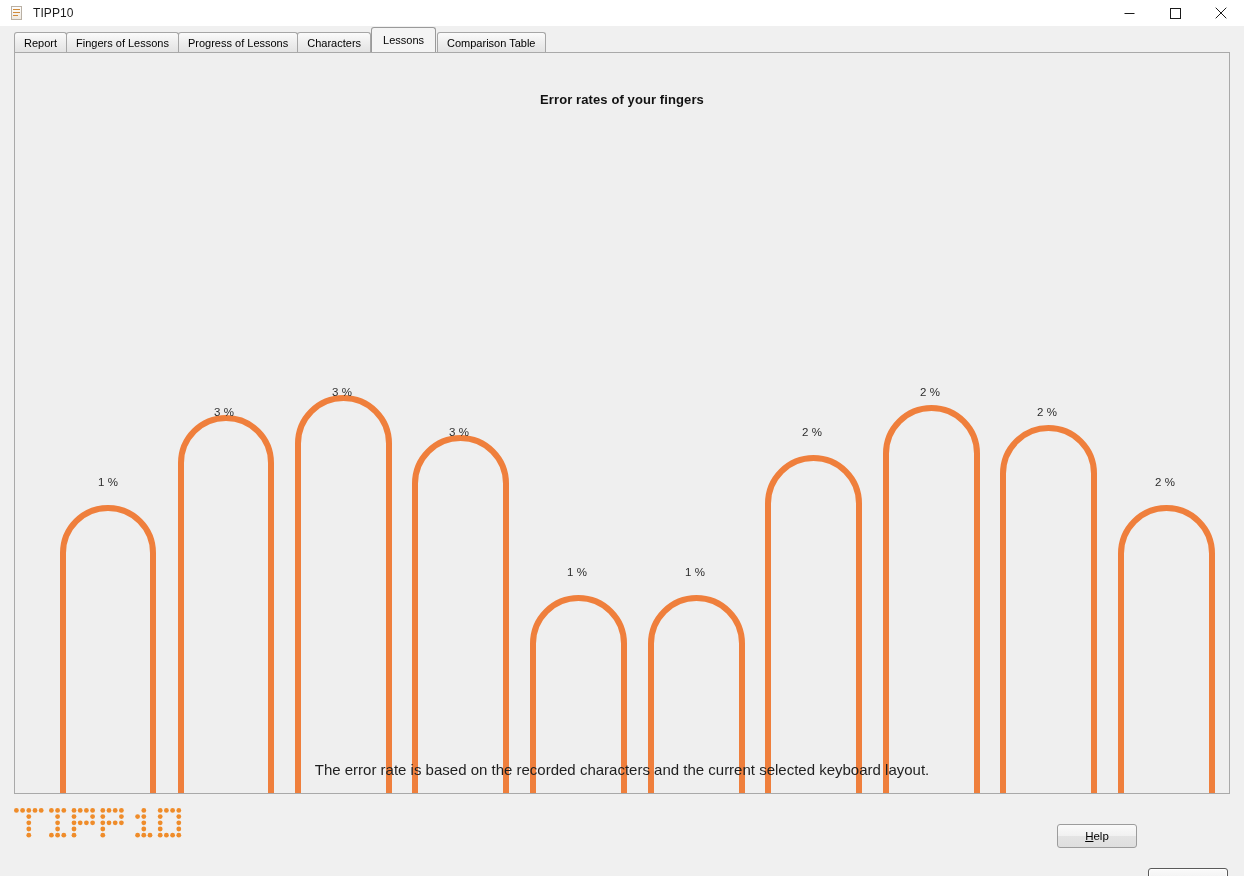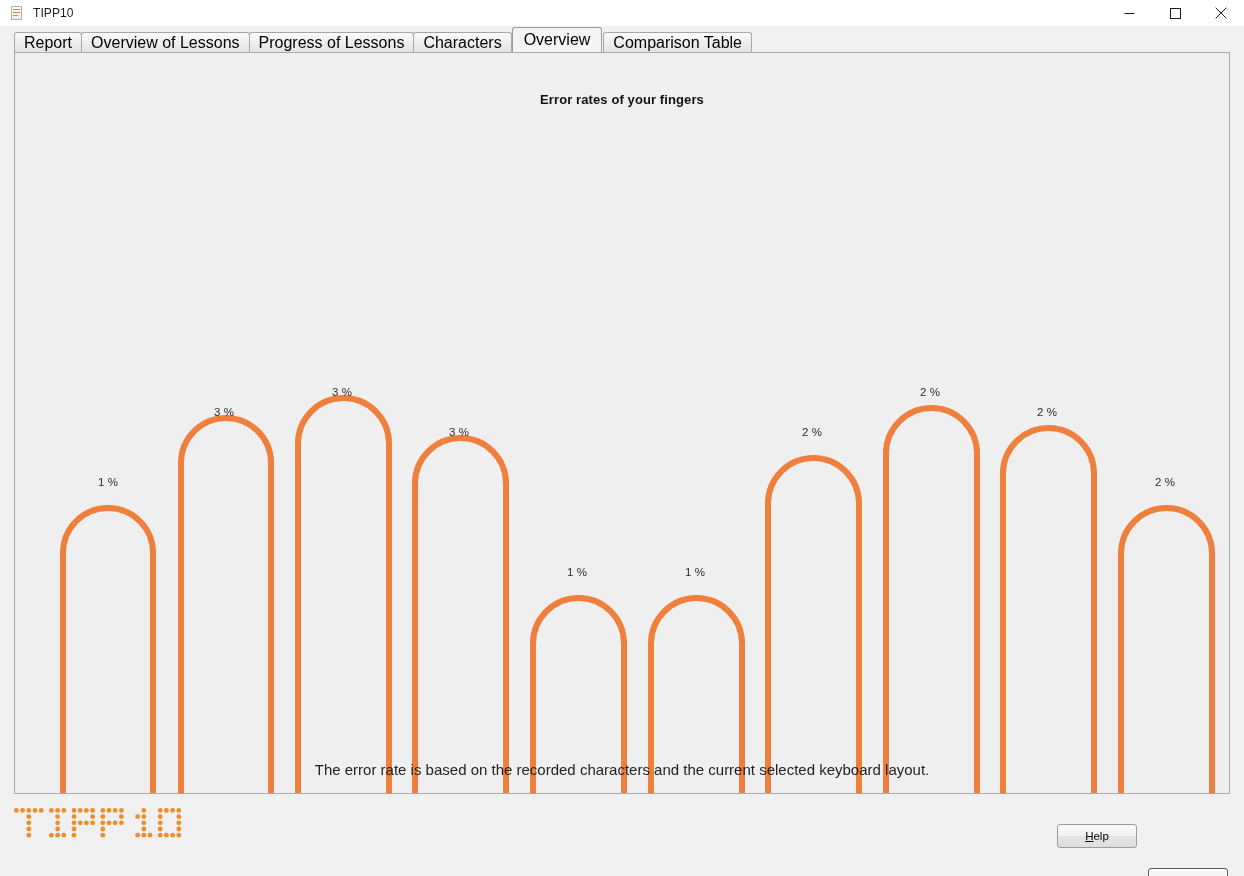--- a/index.html
+++ b/index.html
@@ -51,21 +51,21 @@
   .tabstrip{
     height:26px;min-height:26px;
     position:relative;
     padding-left:14px;
     display:flex;align-items:flex-end;
     background:#f0f0f0;
   }
   .tab{
     height:20px;line-height:20px;
     padding:0 9px;
-    font-size:16px;color:#000000;
+    font-size:11px;color:#000000;
     background:linear-gradient(to bottom,#fbfbfb 0%,#efefef 45%,#e3e3e3 100%);
     border:1px solid #a6a6a6;
     border-bottom:none;
     border-top-left-radius:3px;border-top-right-radius:3px;
     margin-right:-1px;
     position:relative;
     white-space:nowrap;
     box-sizing:border-box;
     cursor:default;
   }
@@ -170,24 +170,24 @@
         <svg width="12" height="12" viewBox="0 0 12 12">
           <line x1="0.7" y1="0.7" x2="11.3" y2="11.3" stroke="#1b1b1b" stroke-width="1"></line>
           <line x1="11.3" y1="0.7" x2="0.7" y2="11.3" stroke="#1b1b1b" stroke-width="1"></line>
         </svg>
       </button>
     </div>
   </div>
 
   <div class="tabstrip" id="tabstrip">
       <div class="tab">Report</div>
-      <div class="tab">Overview of Lessons</div>
+      <div class="tab">Fingers of Lessons</div>
       <div class="tab">Progress of Lessons</div>
       <div class="tab">Characters</div>
-      <div class="tab active">Overview</div>
+      <div class="tab active">Lessons</div>
       <div class="tab">Comparison Table</div>
     </div>
 
   <div class="panel">
     <div class="chart-title">Error rates of your fingers</div>
 
     <div class="chart-area">
       <svg id="chart-svg" width="1214" height="740" viewBox="0 0 1214 740">
           <g>
             <path d="M 48 755 L 48 500 A 45 45 0 0 1 138 500 L 138 755" fill="none" stroke="#ef7f3c" stroke-width="6" stroke-linecap="round" stroke-linejoin="round"></path>

